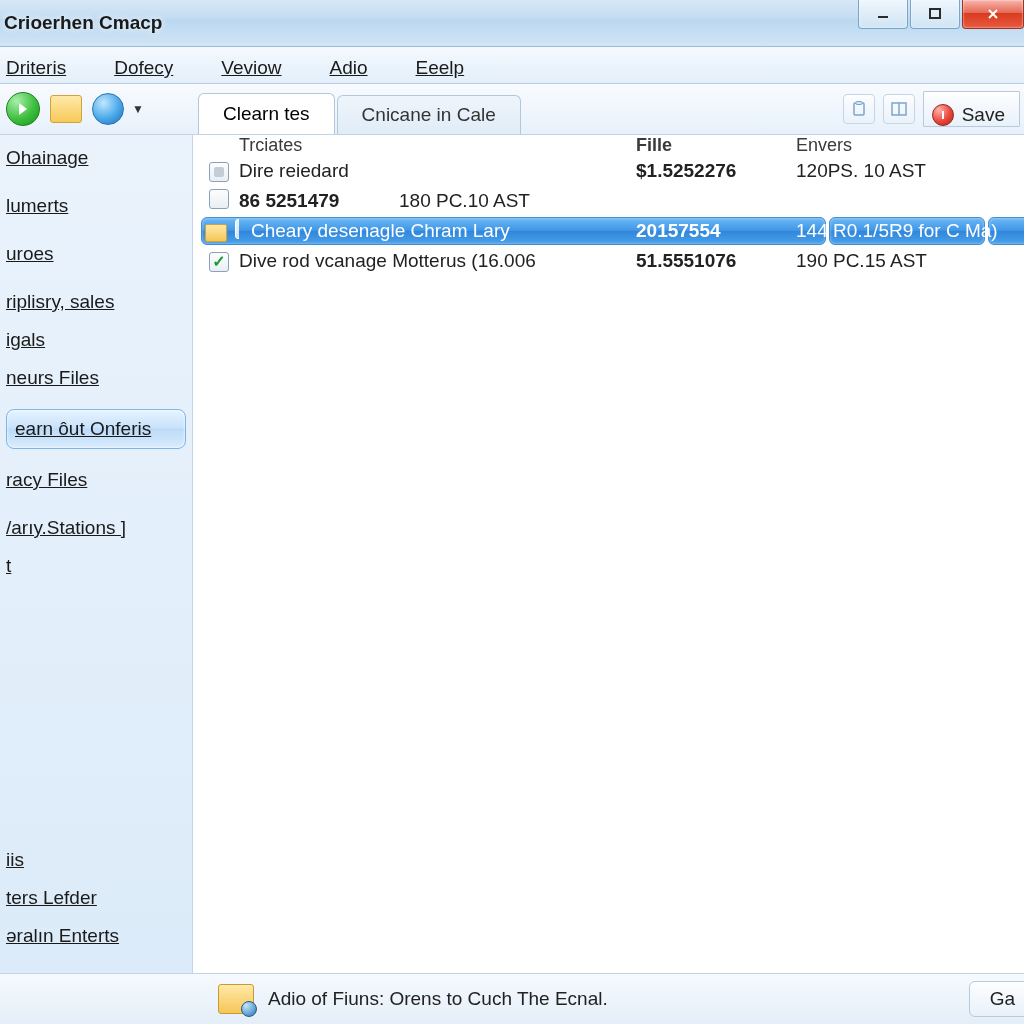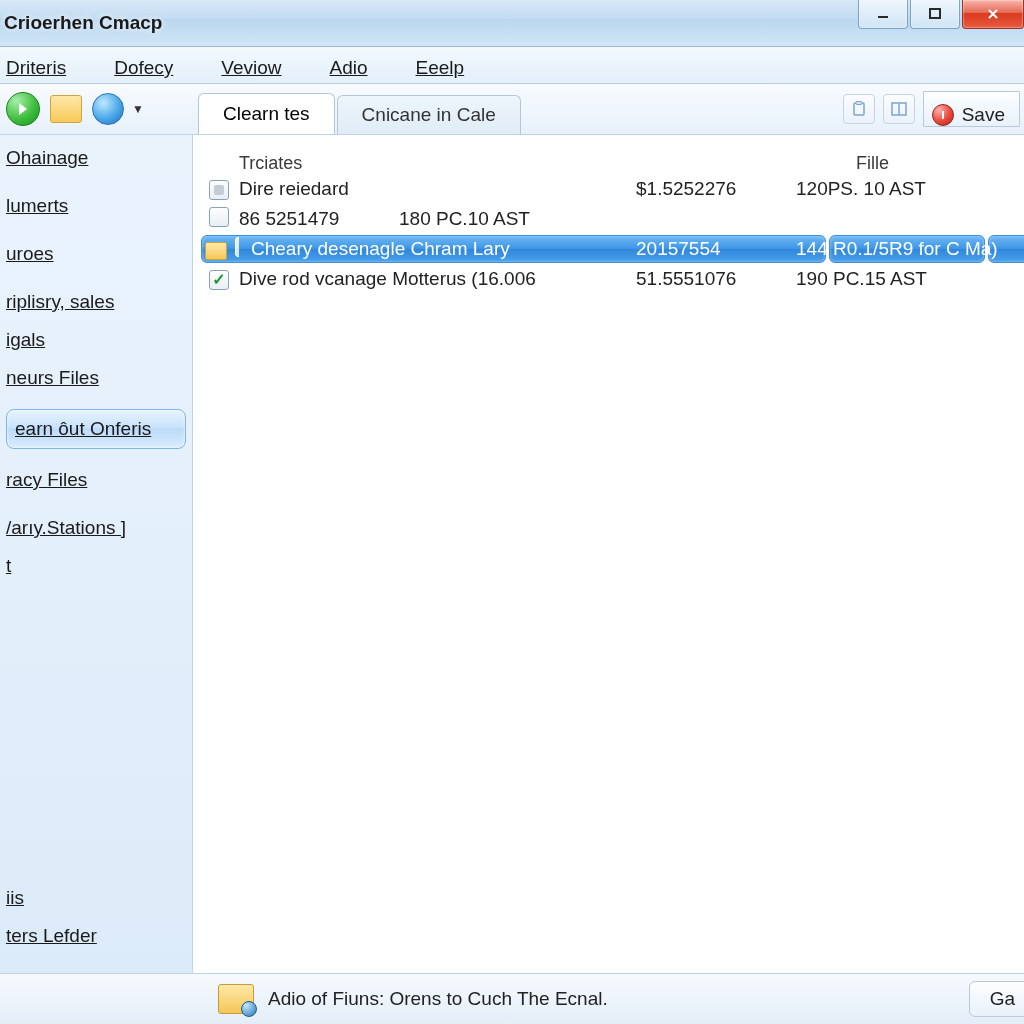--- a/index.html
+++ b/index.html
@@ -197,25 +197,24 @@
     position: relative;
   }
   .table {
     width: 100%;
   }
   .thead {
     display: flex;
     padding: 0 8px 0 8px;
     font-size: 18px;
     color: #3a3a3a;
-    margin-top: 18px;
   }
   .col-check { width: 38px; }
   .col-name  { flex: 1; }
-  .col-fille { width: 160px; }
+  .col-fille { width: 160px; font-weight: bold; }
   .col-env   { width: 220px; }
 
   .row {
     display: flex;
     align-items: center;
     padding: 1px 8px;
     height: 28px;
     font-size: 19px;
   }
   .row.selected .cell {
@@ -386,29 +385,31 @@
     <div class="sep"></div>
     <div class="sidebar-item selected">earn ôut Onferis</div>
     <div class="sep"></div>
     <div class="sidebar-item">racy Files</div>
     <div class="sep"></div>
     <div class="sidebar-item">/arıy.Stations    ]</div>
     <div class="sidebar-item">t</div>
     <div class="sidebar-spacer"></div>
     <div class="sidebar-item">iis</div>
     <div class="sidebar-item">ters Lefder</div>
+    <div class="sidebar-item">əralın Enterts</div>
     <div style="height:20px"></div>
   </div>
 
   <div class="main">
     <div class="table">
       <div class="thead">
         <div class="col-check"></div>
         <div class="col-name">Trciates</div>
         <div class="col-fille">Fille</div>
+        <div class="col-env">Envers</div>
       </div>
 
       <div class="row">
         <div class="col-check cell"><span class="checkbox grey"></span></div>
         <div class="col-name cell">Dire reiedard</div>
         <div class="col-fille cell">$1.5252276</div>
         <div class="col-env cell">120PS. 10 AST</div>
       </div>
 
       <div class="row">

